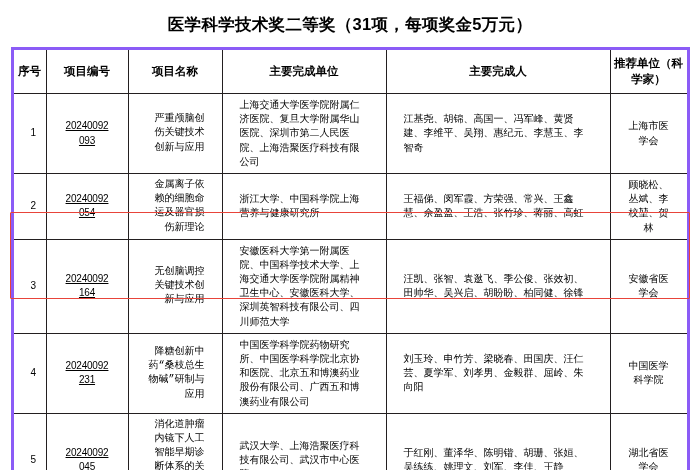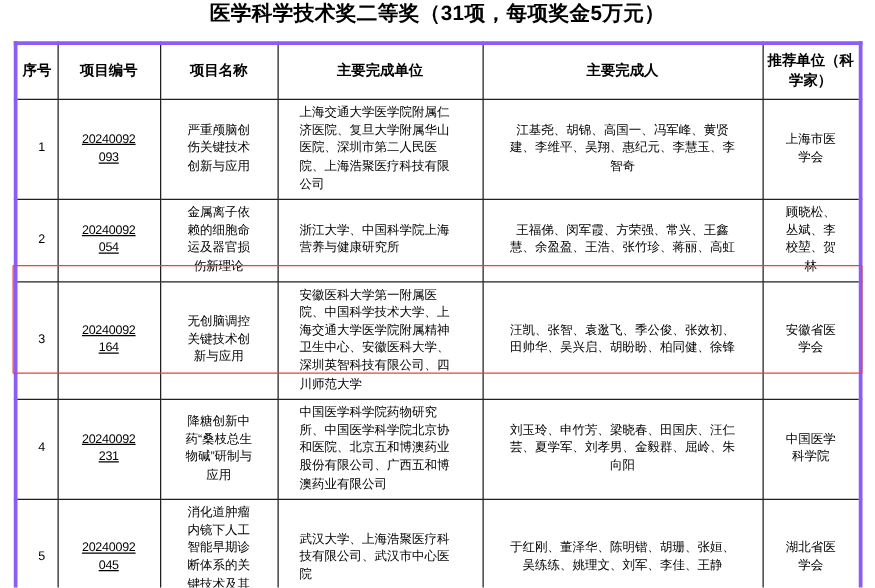--- a/index.html
+++ b/index.html
@@ -17,20 +17,21 @@
   .page {
     position: relative;
     width: 700px;
     height: 470px;
     box-sizing: border-box;
   }
   .doc-title {
     text-align: center;
     font-size: 16.5px;
     font-weight: bold;
+    padding-top: 14px;
     padding-bottom: 11px;
     letter-spacing: 0.3px;
   }
   table.award-table {
     border-collapse: collapse;
     table-layout: fixed;
     width: 676px;
     margin: 0 auto;
     border: 3px solid #8b5cf6;
   }
@@ -61,29 +62,30 @@
     text-align: center;
     font-size: 11.5px;
   }
   td.code {
     text-align: center;
     font-size: 11px;
     letter-spacing: -0.2px;
     text-decoration: underline;
   }
   td.pname {
-    text-align: center;
+    text-align: right;
     font-size: 10.5px;
+    font-family: Liberation Mono, monospace;
   }
   td.units {
     text-align: left;
     font-size: 10.5px;
   }
   td.people {
-    text-align: center;
+    text-align: left;
     font-size: 10.5px;
     margin-left: 26px;
   }
   td.rec {
     text-align: center;
     font-size: 10.5px;
   }
   .highlight-box {
     position: absolute;
     border: 1.6px solid #e8443a;

